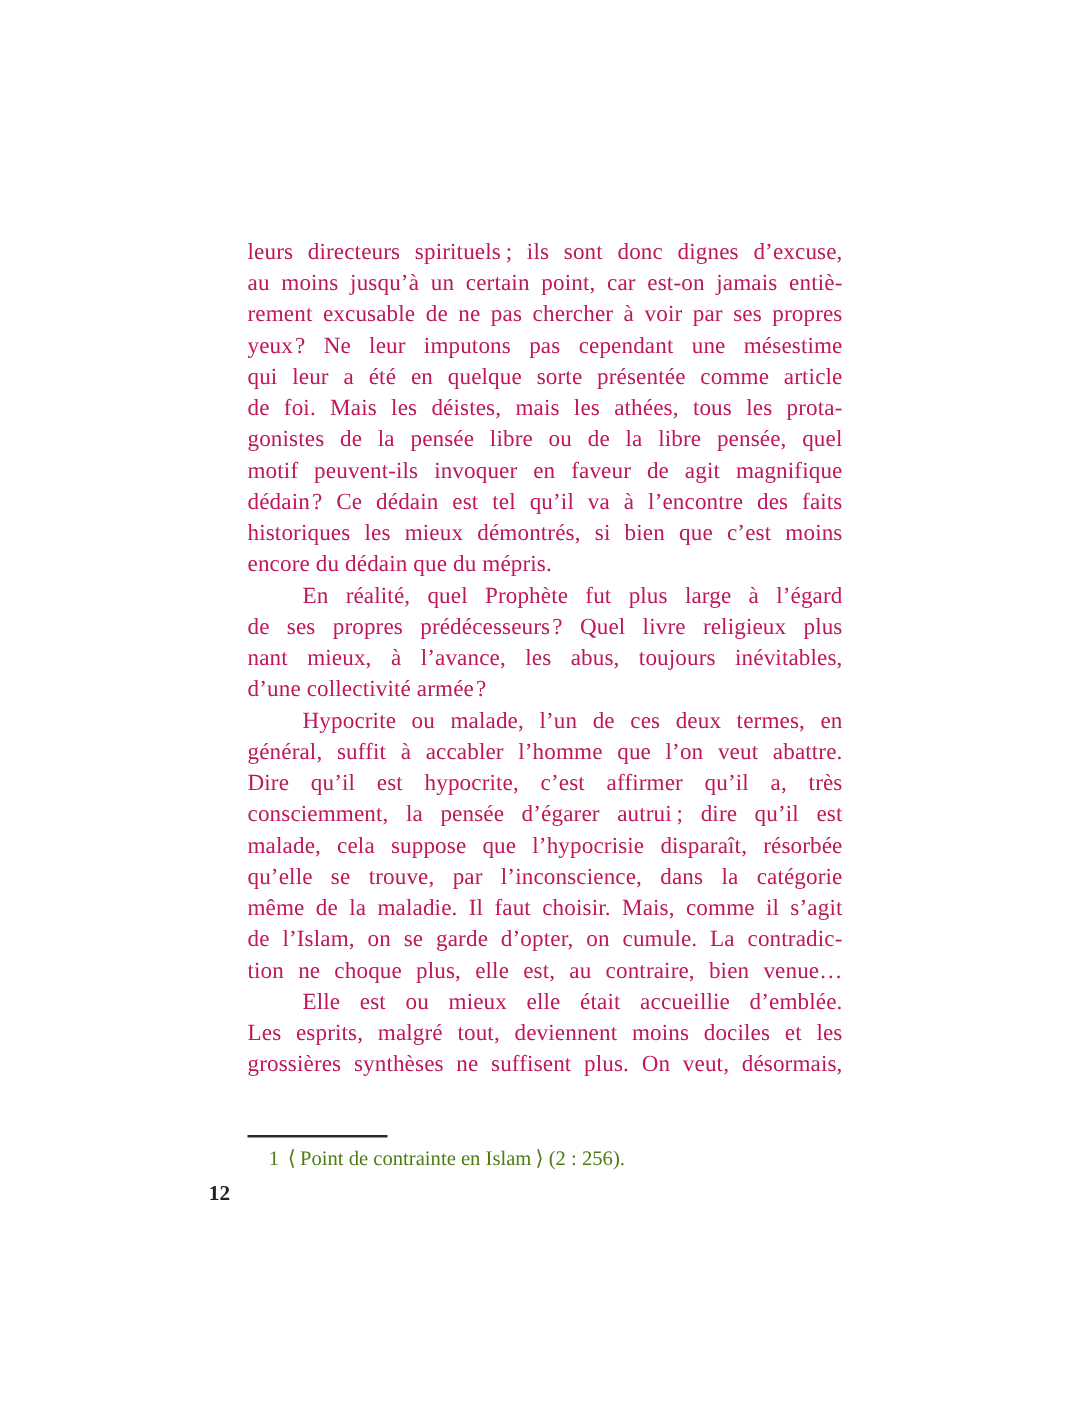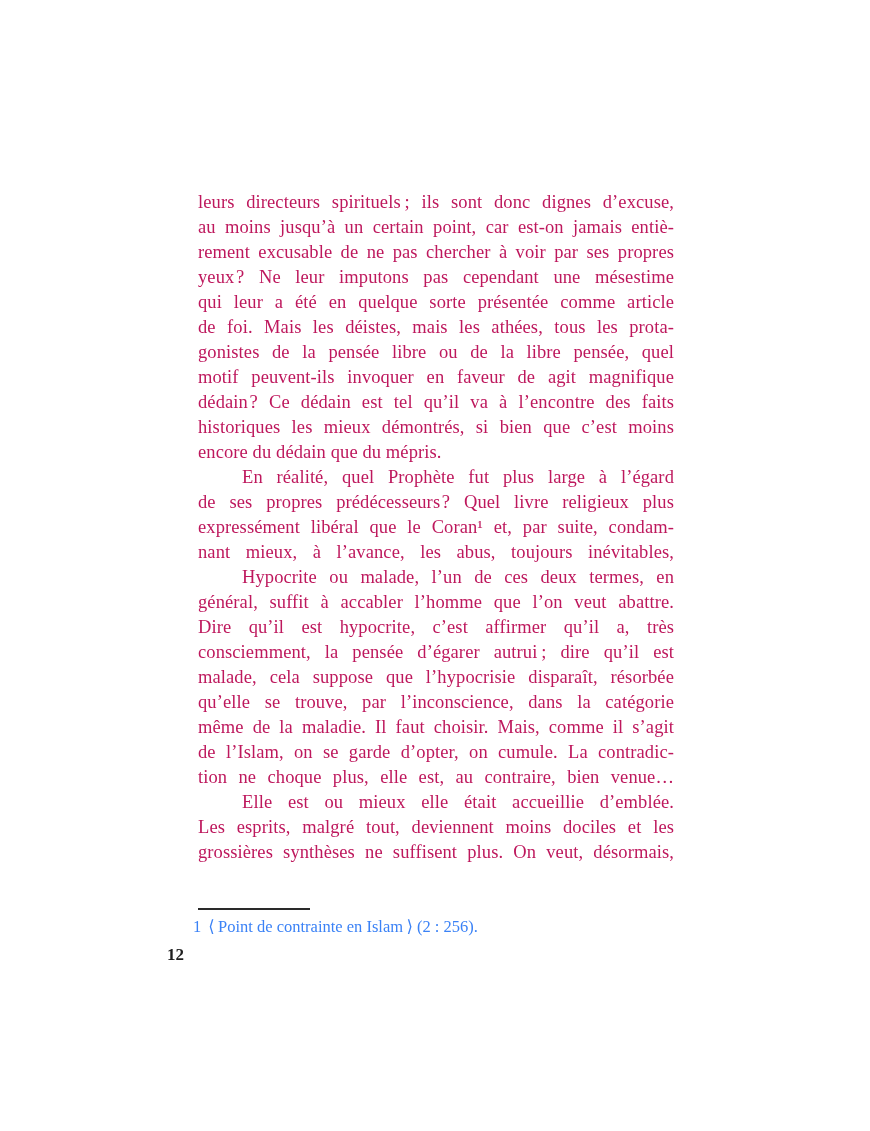--- a/index.html
+++ b/index.html
@@ -46,26 +46,26 @@
   .footnote-rule {
     position: absolute;
     left: 198px;
     top: 908px;
     width: 112px;
     height: 0;
     border-top: 2px solid #2a2a2a;
   }
   .footnote {
     position: absolute;
-    left: 193px;
+    left: 215px;
     top: 916px;
     width: 476px;
     font-size: 16.5px;
     line-height: 22px;
-    color: #3b82f6;
+    color: #4d7c0f;
   }
   .footnote .footnote-marker {
     margin-right: 7px;
   }
   .page-number {
     position: absolute;
     left: 167px;
     top: 945px;
     font-size: 17px;
     font-weight: bold;
@@ -84,22 +84,22 @@
       <div class="line">yeux ? Ne leur imputons pas cependant une mésestime</div>
       <div class="line">qui leur a été en quelque sorte présentée comme article</div>
       <div class="line">de foi. Mais les déistes, mais les athées, tous les prota-</div>
       <div class="line">gonistes de la pensée libre ou de la libre pensée, quel</div>
       <div class="line">motif peuvent-ils invoquer en faveur de agit magnifique</div>
       <div class="line">dédain ? Ce dédain est tel qu’il va à l’encontre des faits</div>
       <div class="line">historiques les mieux démontrés, si bien que c’est moins</div>
       <div class="line line-left">encore du dédain que du mépris.</div>
       <div class="line line-indent">En réalité, quel Prophète fut plus large à l’égard</div>
       <div class="line">de ses propres prédécesseurs ? Quel livre religieux plus</div>
-      <div class="line">expressément libéral que le Coran¹ et, par suite, condam-</div>
       <div class="line">nant mieux, à l’avance, les abus, toujours inévitables,</div>
+      <div class="line line-left">d’une collectivité armée ?</div>
       <div class="line line-indent">Hypocrite ou malade, l’un de ces deux termes, en</div>
       <div class="line">général, suffit à accabler l’homme que l’on veut abattre.</div>
       <div class="line">Dire qu’il est hypocrite, c’est affirmer qu’il a, très</div>
       <div class="line">consciemment, la pensée d’égarer autrui ; dire qu’il est</div>
       <div class="line">malade, cela suppose que l’hypocrisie disparaît, résorbée</div>
       <div class="line">qu’elle se trouve, par l’inconscience, dans la catégorie</div>
       <div class="line">même de la maladie. Il faut choisir. Mais, comme il s’agit</div>
       <div class="line">de l’Islam, on se garde d’opter, on cumule. La contradic-</div>
       <div class="line">tion ne choque plus, elle est, au contraire, bien venue…</div>
       <div class="line line-indent">Elle est ou mieux elle était accueillie d’emblée.</div>

